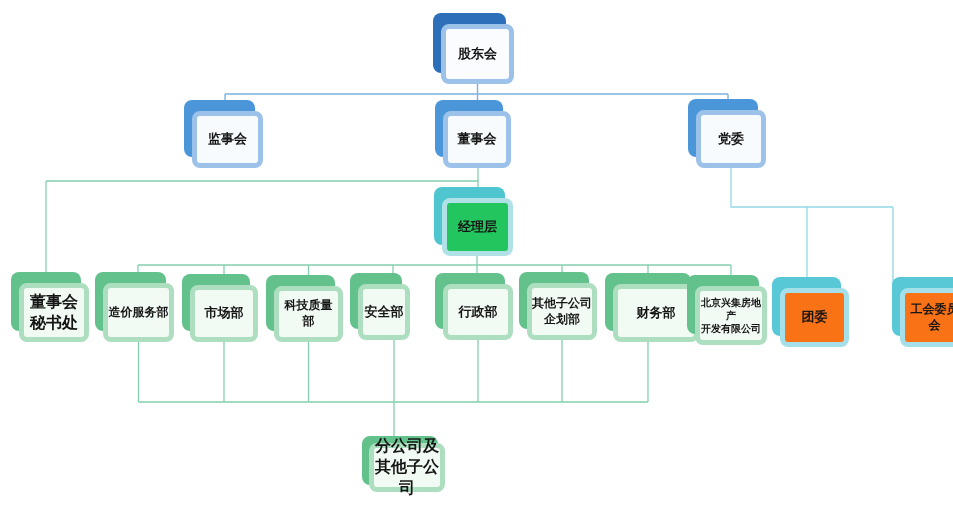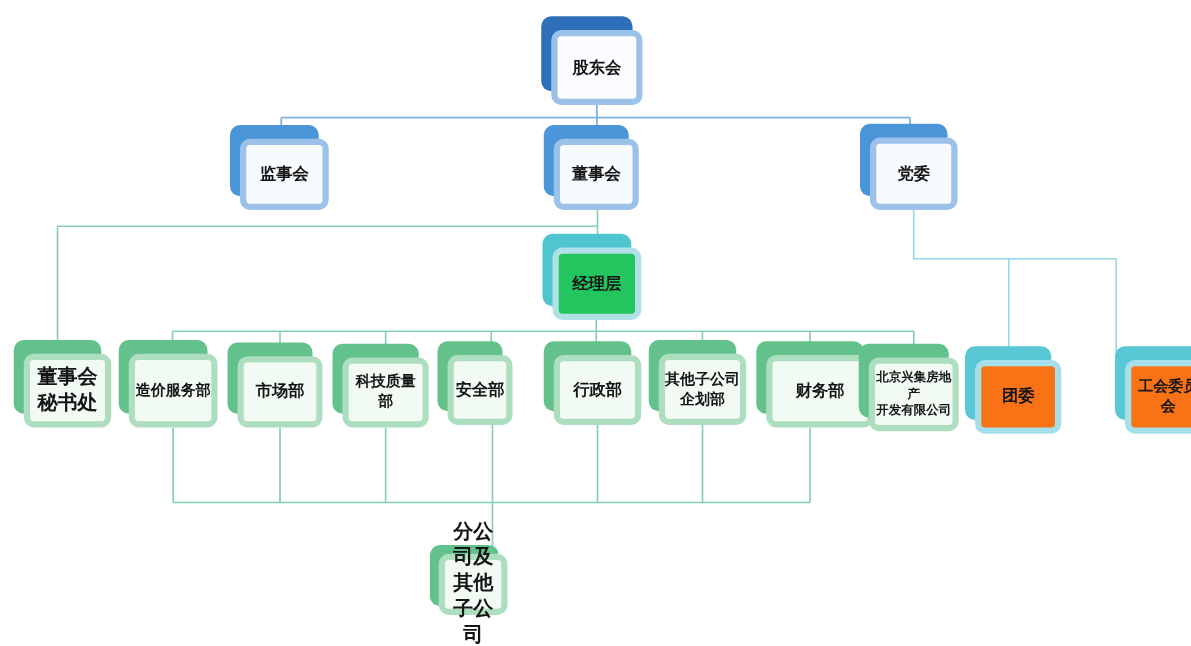--- a/index.html
+++ b/index.html
@@ -120,19 +120,19 @@
   <div class="node cyan" style="left:780px;top:288px;width:69px;height:59px">
     <div class="shadow"></div>
     <div class="front">团委</div>
   </div>
 
   <div class="node cyan t12" style="left:900px;top:288px;width:69px;height:59px">
     <div class="shadow"></div>
     <div class="front">工会委员会</div>
   </div>
 
-  <div class="node green t11 bottom-node" style="left:351px;top:443px;width:55px;height:49px">
+  <div class="node green t11 bottom-node" style="left:369px;top:443px;width:76px;height:49px">
     <div class="shadow"></div>
     <div class="front">分公司及
 其他子公司</div>
   </div>
 
 </div>
 
 </body></html>

